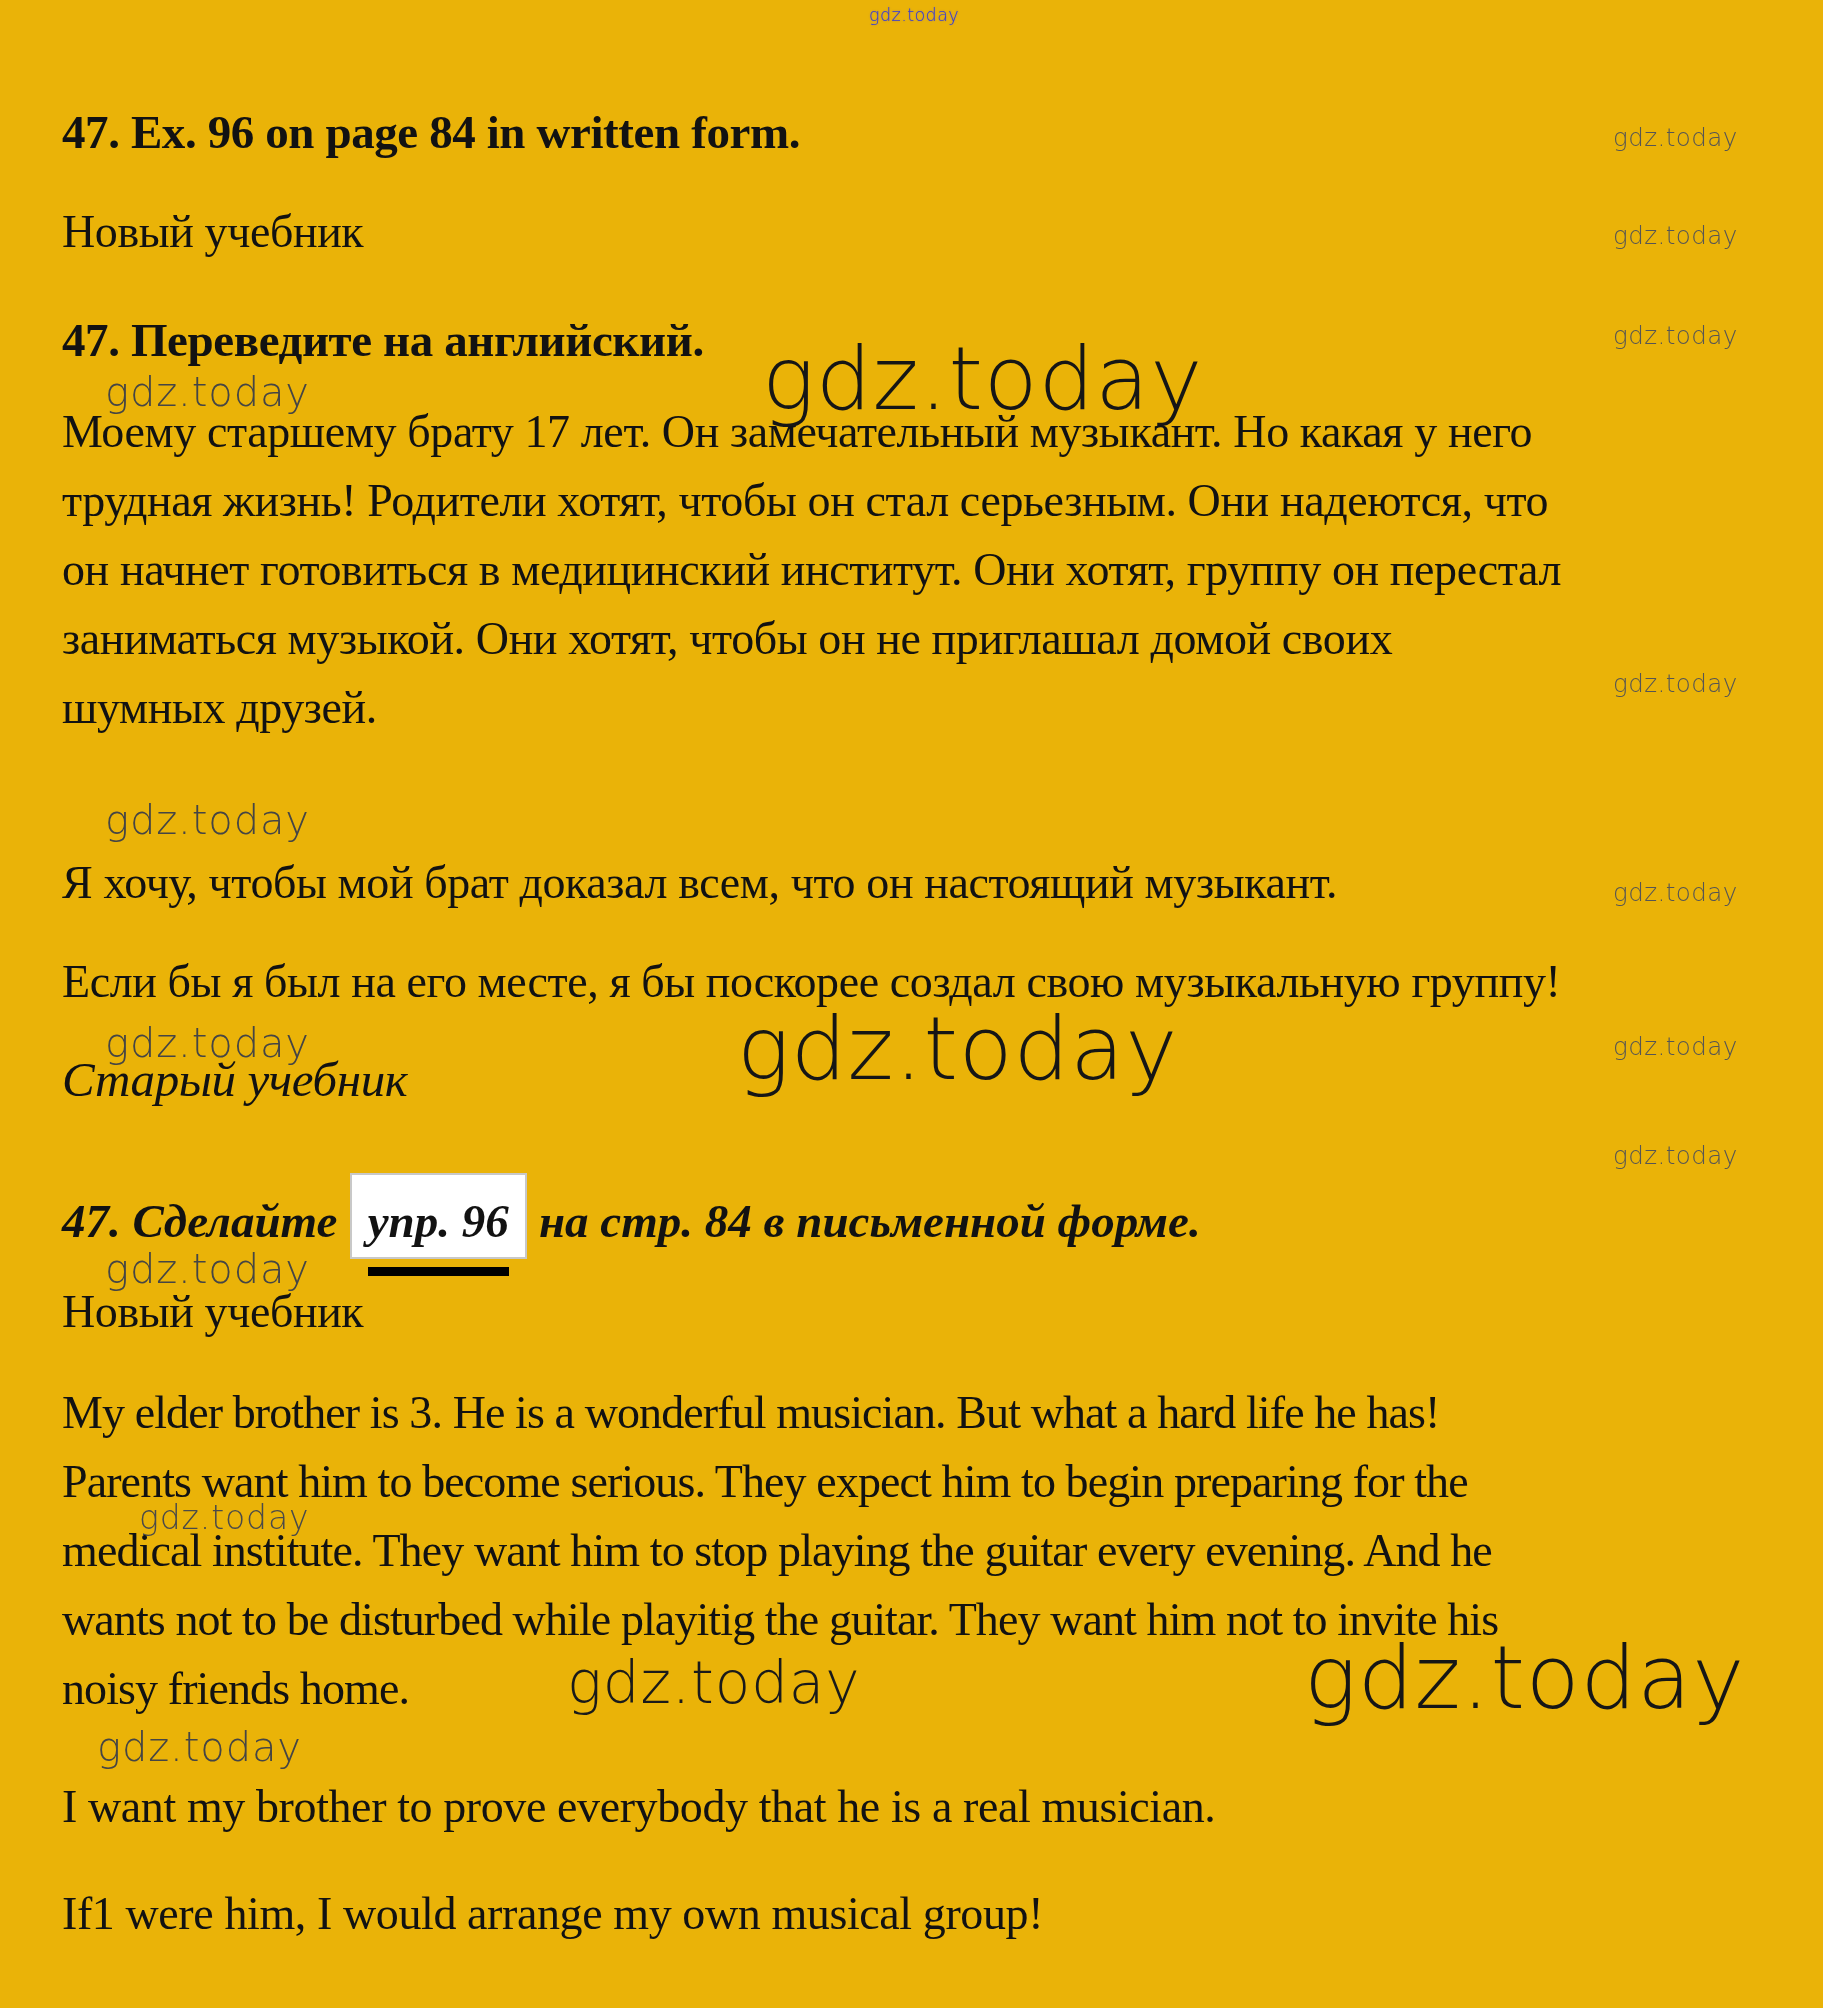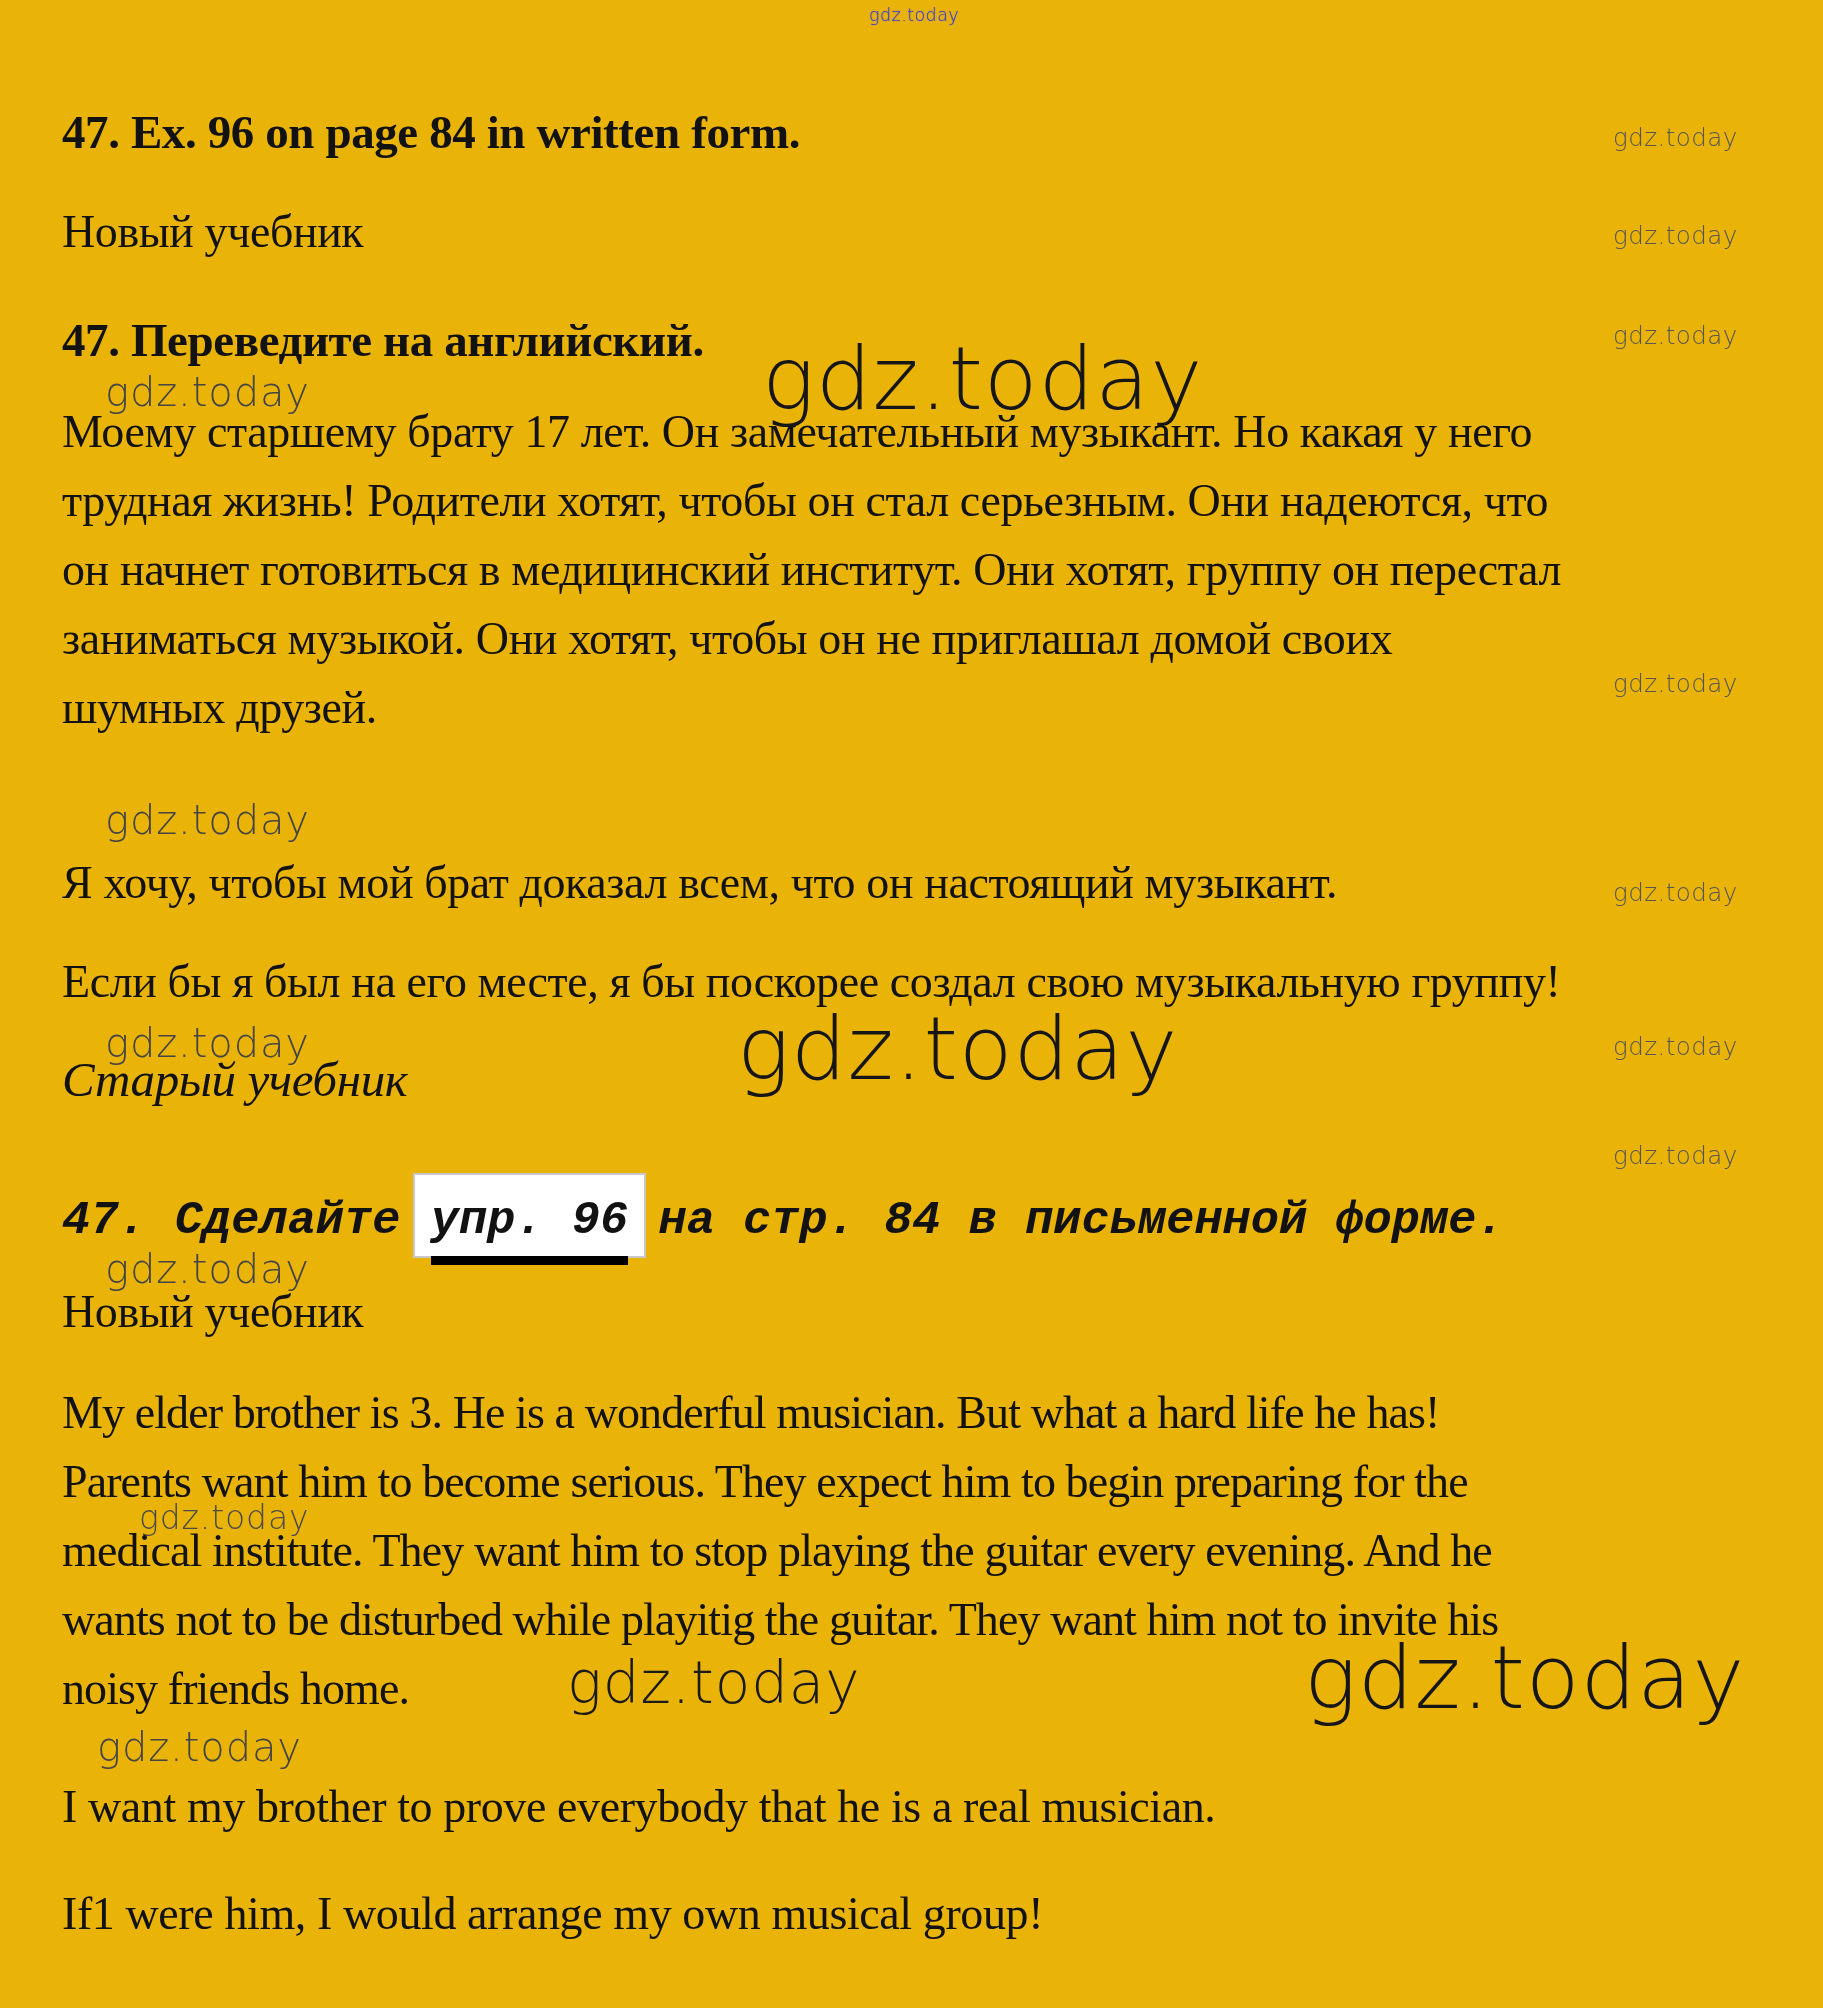--- a/index.html
+++ b/index.html
@@ -37,32 +37,31 @@
   .para-en > span { font-size: 46px; letter-spacing: -0.9px; }
   
   .task-old {
     position: absolute;
     display: flex;
     align-items: baseline;
     font-size: 47px;
     font-weight: bold;
     font-style: italic;
     white-space: nowrap;
-    font-family: Liberation Mono, monospace;
   }
   .ex-box {
     display: inline-block;
     border: 2.6px solid #c8c8c8;
     background: #ffffff;
     padding: 19.3px 16px 8.8px 16px;
     margin: 0 12.3px;
   }
   .ex-underline {
     border-bottom: 9.7px solid #000000;
-    padding-bottom: 9px;
+    padding-bottom: 20px;
   }
   
   .wm {
     position: absolute;
     font-family: "DejaVu Sans", sans-serif;
     font-weight: 300;
     white-space: nowrap;
     letter-spacing: 0.9px;
   }
   .wm-top {

